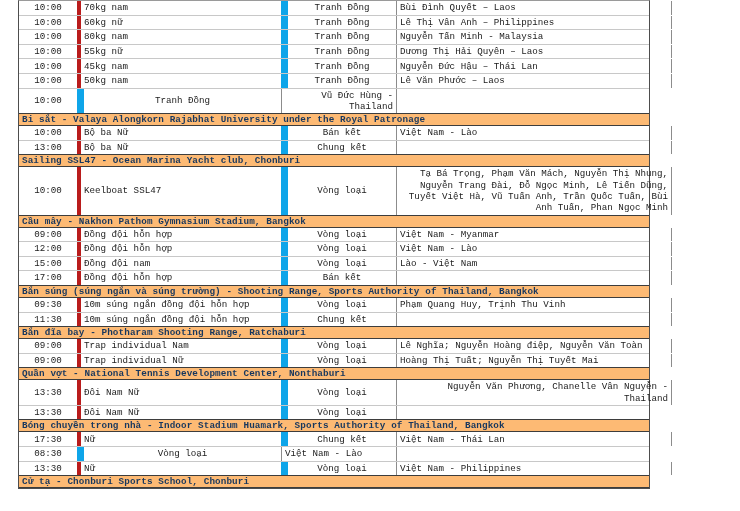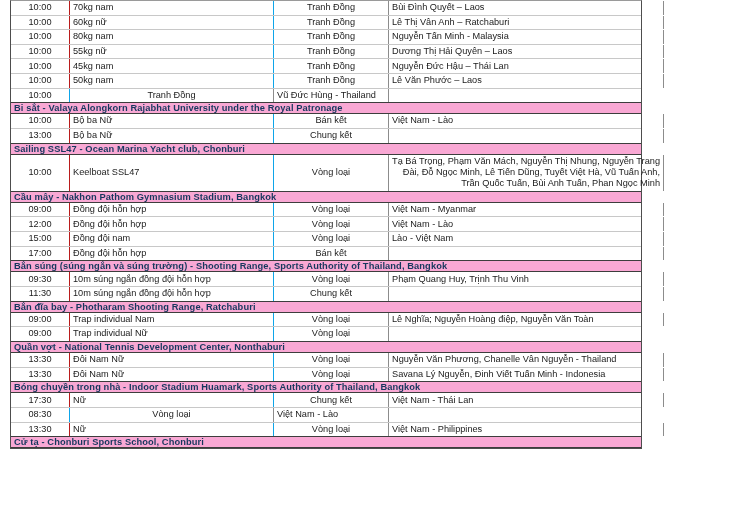--- a/index.html
+++ b/index.html
@@ -11,37 +11,38 @@
     position: relative;
     width: 740px;
     height: 511px;
     background: #ffffff;
     overflow: hidden;
     font-family: "Liberation Sans", "DejaVu Sans", sans-serif;
   }
   #schedule-table {
     position: absolute;
     top: 0;
-    left: 10px;
+    left: 18px;
     width: 632px;
     box-sizing: border-box;
     border-left: 1.3px solid #4d4d4d;
     border-right: 1.3px solid #4d4d4d;
     border-top: 1px solid #9a9a9a;
     border-bottom: 1.3px solid #4d4d4d;
     color: #1b1b1b;
     font-size: 9.2px;
+    font-family: Liberation Mono, monospace;
   }
   .section-header {
     display: flex;
     align-items: center;
     box-sizing: border-box;
     min-height: 12.2px;
     padding: 0 3px;
-    background: #f9a8d4;
+    background: #fdba74;
     color: #17375e;
     font-weight: 700;
     font-size: 9.3px;
     letter-spacing: 0.1px;
     border-top: 1.3px solid #3d3d3d;
     border-bottom: 1.3px solid #3d3d3d;
     white-space: nowrap;
     overflow: hidden;
   }
   .data-row {
@@ -64,42 +65,42 @@
   .cell.time,
   .cell.round {
     justify-content: center;
     text-align: center;
   }
   .cell.event,
   .cell.participants {
     justify-content: flex-start;
     text-align: left;
   }
-  .cell.event   { border-left: 1px solid #b91c1c; }
-  .cell.round   { border-left: 1px solid #0ea5e9; }
+  .cell.event   { border-left: 4px solid #b91c1c; }
+  .cell.round   { border-left: 7px solid #0ea5e9; }
   .cell.participants { border-left: 1px solid #8c8c8c; text-align: right; }
   .cell.extra   { border-left: 1px solid #8c8c8c; }
 </style>
 </head>
 <body>
 
 <div id="page">
   <div id="schedule-table">
       <div class="data-row">
         <div class="cell time">10:00</div>
         <div class="cell event">70kg nam</div>
         <div class="cell round">Tranh Đồng</div>
         <div class="cell participants">Bùi Đình Quyết – Laos</div>
         <div class="cell extra"></div>
       </div>
       <div class="data-row">
         <div class="cell time">10:00</div>
         <div class="cell event">60kg nữ</div>
         <div class="cell round">Tranh Đồng</div>
-        <div class="cell participants">Lê Thị Vân Anh – Ratchaburi</div>
+        <div class="cell participants">Lê Thị Vân Anh – Philippines</div>
         <div class="cell extra"></div>
       </div>
       <div class="data-row">
         <div class="cell time">10:00</div>
         <div class="cell event">80kg nam</div>
         <div class="cell round">Tranh Đồng</div>
         <div class="cell participants">Nguyễn Tấn Minh - Malaysia</div>
         <div class="cell extra"></div>
       </div>
       <div class="data-row">
@@ -201,35 +202,35 @@
         <div class="cell time">09:00</div>
         <div class="cell event">Trap individual Nam</div>
         <div class="cell round">Vòng loại</div>
         <div class="cell participants">Lê Nghĩa; Nguyễn Hoàng điệp, Nguyễn Văn Toàn</div>
         <div class="cell extra"></div>
       </div>
       <div class="data-row">
         <div class="cell time">09:00</div>
         <div class="cell event">Trap individual Nữ</div>
         <div class="cell round">Vòng loại</div>
+        <div class="cell participants">Hoàng Thị Tuất; Nguyễn Thị Tuyết Mai</div>
         <div class="cell extra"></div>
       </div>
       <div class="section-header">Quần vợt - National Tennis Development Center, Nonthaburi</div>
       <div class="data-row">
         <div class="cell time">13:30</div>
         <div class="cell event">Đôi Nam Nữ</div>
         <div class="cell round">Vòng loại</div>
         <div class="cell participants">Nguyễn Văn Phương, Chanelle Vân Nguyễn - Thailand</div>
         <div class="cell extra"></div>
       </div>
       <div class="data-row">
         <div class="cell time">13:30</div>
         <div class="cell event">Đôi Nam Nữ</div>
         <div class="cell round">Vòng loại</div>
-        <div class="cell participants">Savana Lý Nguyễn, Đinh Viết Tuấn Minh - Indonesia</div>
         <div class="cell extra"></div>
       </div>
       <div class="section-header">Bóng chuyền trong nhà - Indoor Stadium Huamark, Sports Authority of Thailand, Bangkok</div>
       <div class="data-row">
         <div class="cell time">17:30</div>
         <div class="cell event">Nữ</div>
         <div class="cell round">Chung kết</div>
         <div class="cell participants">Việt Nam -  Thái Lan</div>
         <div class="cell extra"></div>
       </div>

